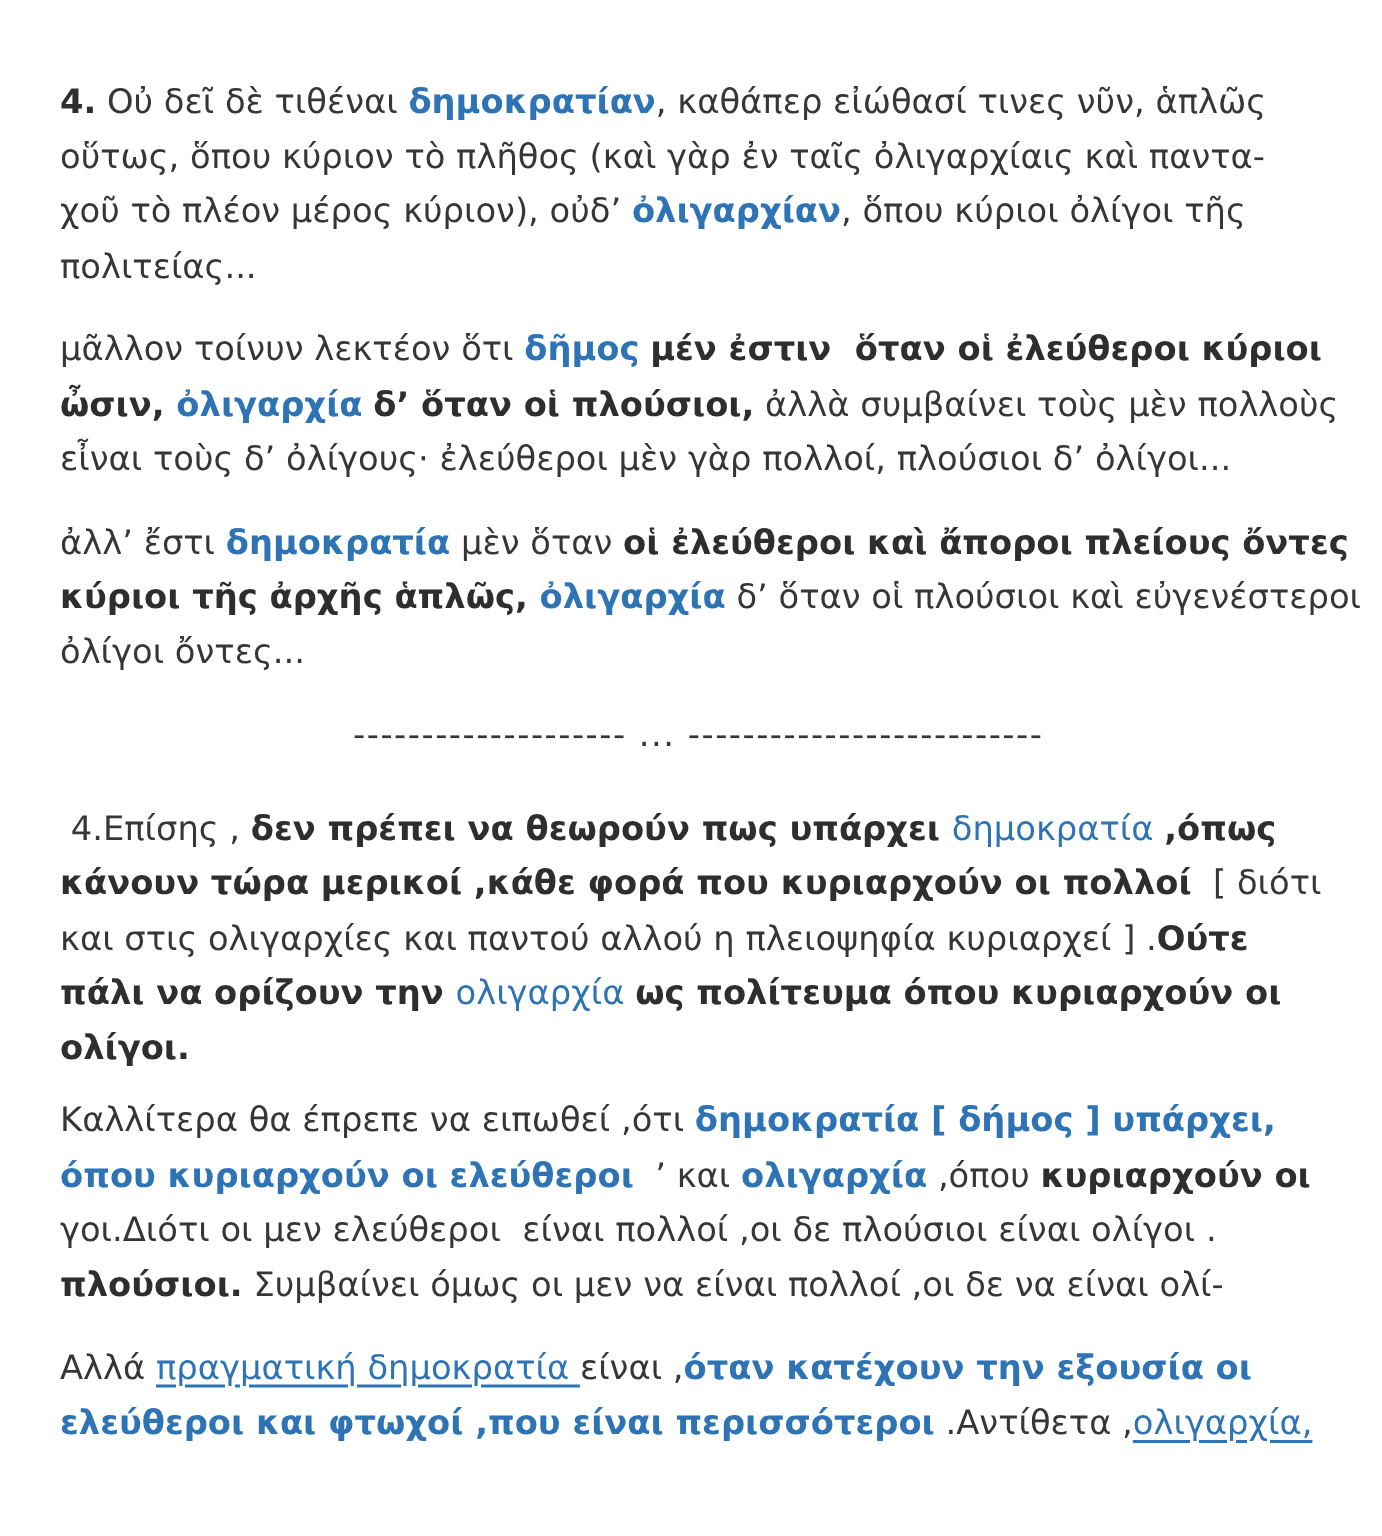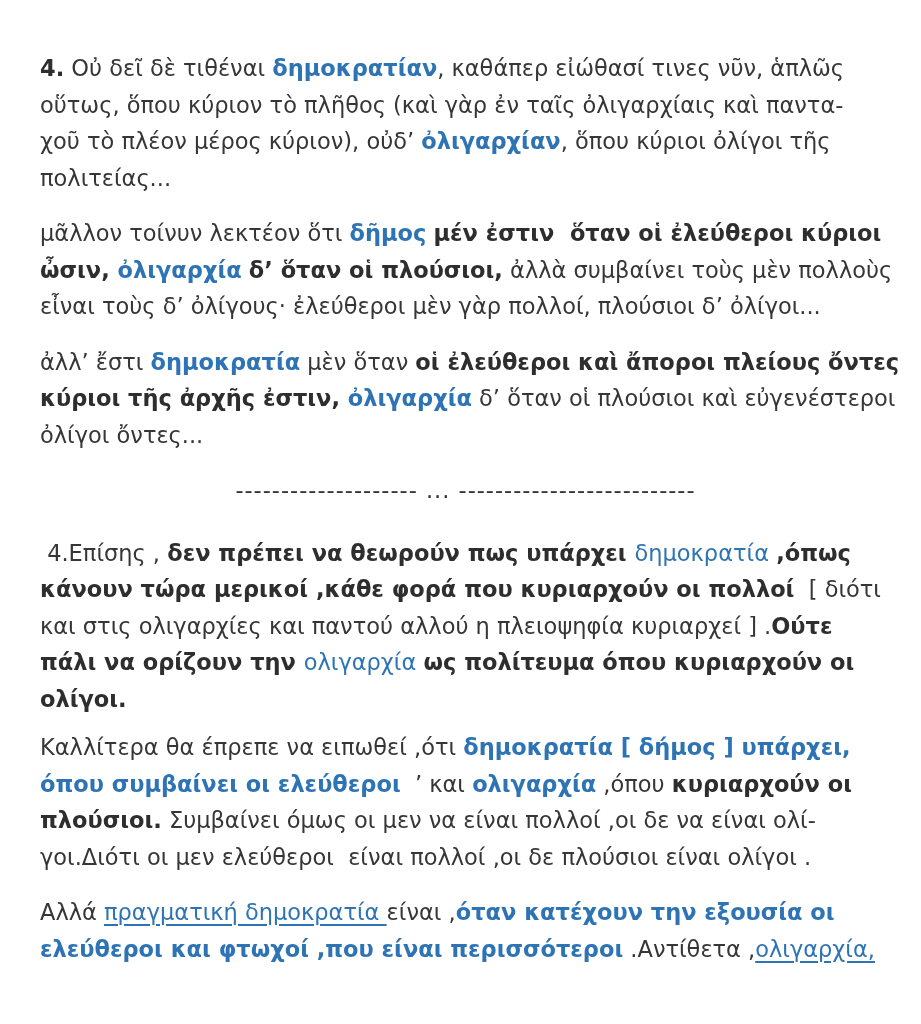--- a/index.html
+++ b/index.html
@@ -61,37 +61,37 @@
         <div class="line" data-name="text-line"><span data-name="text-run">χοῦ τὸ πλέον μέρος κύριον), οὐδ’ </span><span class="cb" data-name="highlighted-term">ὀλιγαρχίαν</span><span data-name="text-run">, ὅπου κύριοι ὀλίγοι τῆς</span></div>
         <div class="line" data-name="text-line"><span data-name="text-run">πολιτείας...</span></div>
       </div>
       <div class="para" data-name="ancient-greek-demos">
         <div class="line" data-name="text-line"><span data-name="text-run">μᾶλλον τοίνυν λεκτέον ὅτι </span><span class="cb" data-name="highlighted-term">δῆμος</span><span data-name="text-run"> </span><span class="b" data-name="text-run">μέν ἐστιν  ὅταν οἱ ἐλεύθεροι κύριοι</span></div>
         <div class="line" data-name="text-line"><span class="b" data-name="text-run">ὦσιν, </span><span class="cb" data-name="highlighted-term">ὀλιγαρχία</span><span data-name="text-run"> </span><span class="b" data-name="text-run">δ’ ὅταν οἱ πλούσιοι,</span><span data-name="text-run"> ἀλλὰ συμβαίνει τοὺς μὲν πολλοὺς</span></div>
         <div class="line" data-name="text-line"><span data-name="text-run">εἶναι τοὺς δ’ ὀλίγους· ἐλεύθεροι μὲν γὰρ πολλοί, πλούσιοι δ’ ὀλίγοι...</span></div>
       </div>
       <div class="para" data-name="ancient-greek-full-definition">
         <div class="line" data-name="text-line"><span data-name="text-run">ἀλλ’ ἔστι </span><span class="cb" data-name="highlighted-term">δημοκρατία</span><span data-name="text-run"> μὲν ὅταν </span><span class="b" data-name="text-run">οἱ ἐλεύθεροι καὶ ἄποροι πλείους ὄντες</span></div>
-        <div class="line" data-name="text-line"><span class="b" data-name="text-run">κύριοι τῆς ἀρχῆς ἐστιν, </span><span class="cb" data-name="highlighted-term">ὀλιγαρχία</span><span data-name="text-run"> δ’ ὅταν οἱ πλούσιοι καὶ εὐγενέστεροι</span></div>
+        <div class="line" data-name="text-line"><span class="b" data-name="text-run">κύριοι τῆς ἀρχῆς ἁπλῶς, </span><span class="cb" data-name="highlighted-term">ὀλιγαρχία</span><span data-name="text-run"> δ’ ὅταν οἱ πλούσιοι καὶ εὐγενέστεροι</span></div>
         <div class="line" data-name="text-line"><span data-name="text-run">ὀλίγοι ὄντες...</span></div>
       </div>
       <div class="para center" data-name="divider">
         <div class="line" data-name="text-line"><span data-name="text-run">-------------------- ... --------------------------</span></div>
       </div>
       <div class="para" data-name="modern-greek-definition">
         <div class="line" data-name="text-line"><span data-name="text-run"> 4.Επίσης , </span><span class="b" data-name="text-run">δεν πρέπει να θεωρούν πως υπάρχει </span><span class="c" data-name="highlighted-term">δημοκρατία</span><span data-name="text-run"> </span><span class="b" data-name="text-run">,όπως</span></div>
         <div class="line" data-name="text-line"><span class="b" data-name="text-run">κάνουν τώρα μερικοί ,κάθε φορά που κυριαρχούν οι πολλοί</span><span data-name="text-run">  [ διότι</span></div>
         <div class="line" data-name="text-line"><span data-name="text-run">και στις ολιγαρχίες και παντού αλλού η πλειοψηφία κυριαρχεί ] .</span><span class="b" data-name="text-run">Ούτε</span></div>
         <div class="line" data-name="text-line"><span class="b" data-name="text-run">πάλι να ορίζουν την </span><span class="c" data-name="highlighted-term">ολιγαρχία</span><span data-name="text-run"> </span><span class="b" data-name="text-run">ως πολίτευμα όπου κυριαρχούν οι</span></div>
         <div class="line" data-name="text-line"><span class="b" data-name="text-run">ολίγοι.</span></div>
       </div>
       <div class="para" data-name="modern-greek-demos">
         <div class="line" data-name="text-line"><span data-name="text-run">Καλλίτερα θα έπρεπε να ειπωθεί ,ότι </span><span class="cb" data-name="highlighted-term">δημοκρατία [ δήμος ] υπάρχει,</span></div>
-        <div class="line" data-name="text-line"><span class="cb" data-name="highlighted-term">όπου συμβαίνει οι ελεύθεροι</span><span data-name="text-run">  ’ και </span><span class="cb" data-name="highlighted-term">ολιγαρχία</span><span data-name="text-run"> ,όπου </span><span class="b" data-name="text-run">κυριαρχούν οι</span></div>
+        <div class="line" data-name="text-line"><span class="cb" data-name="highlighted-term">όπου κυριαρχούν οι ελεύθεροι</span><span data-name="text-run">  ’ και </span><span class="cb" data-name="highlighted-term">ολιγαρχία</span><span data-name="text-run"> ,όπου </span><span class="b" data-name="text-run">κυριαρχούν οι</span></div>
+        <div class="line" data-name="text-line"><span data-name="text-run">γοι.Διότι οι μεν ελεύθεροι  είναι πολλοί ,οι δε πλούσιοι είναι ολίγοι .</span></div>
         <div class="line" data-name="text-line"><span class="b" data-name="text-run">πλούσιοι.</span><span data-name="text-run"> Συμβαίνει όμως οι μεν να είναι πολλοί ,οι δε να είναι ολί-</span></div>
-        <div class="line" data-name="text-line"><span data-name="text-run">γοι.Διότι οι μεν ελεύθεροι  είναι πολλοί ,οι δε πλούσιοι είναι ολίγοι .</span></div>
       </div>
       <div class="para" data-name="modern-greek-full-definition">
         <div class="line" data-name="text-line"><span data-name="text-run">Αλλά </span><span class="cbu" data-name="highlighted-term">πραγματική δημοκρατία </span><span data-name="text-run">είναι ,</span><span class="cb" data-name="highlighted-term">όταν κατέχουν την εξουσία οι</span></div>
         <div class="line" data-name="text-line"><span class="cb" data-name="highlighted-term">ελεύθεροι και φτωχοί ,που είναι περισσότεροι</span><span data-name="text-run"> .Αντίθετα ,</span><span class="cbu" data-name="highlighted-term">ολιγαρχία,</span></div>
       </div>
     </div>
 </main>
 
 </body></html>

